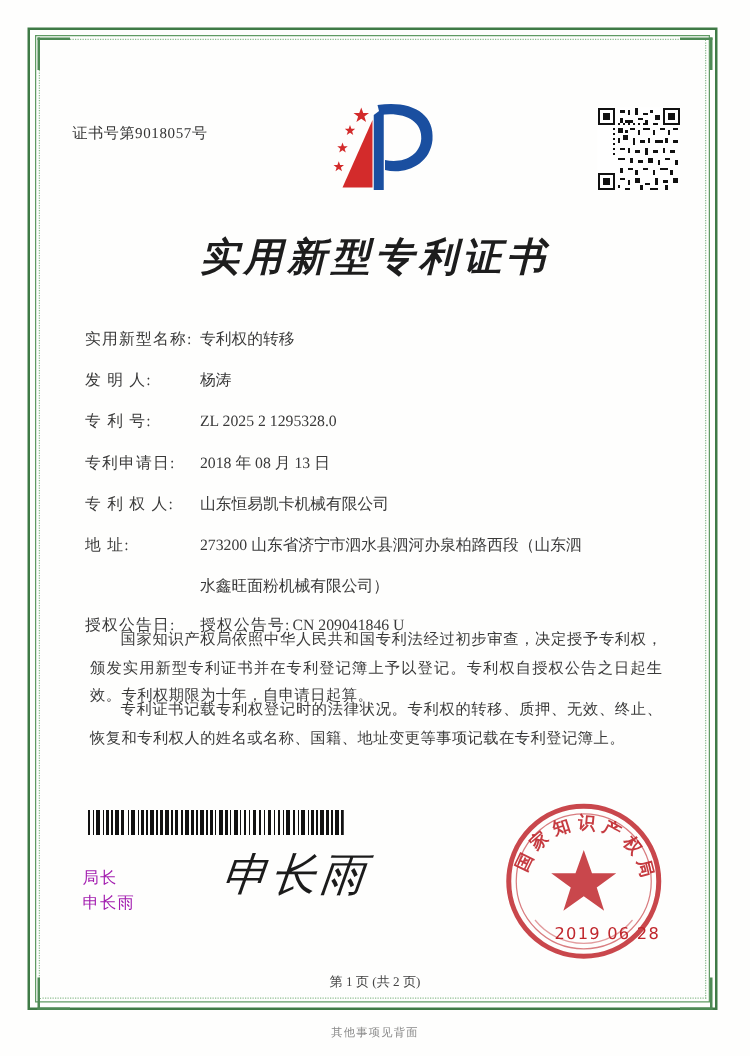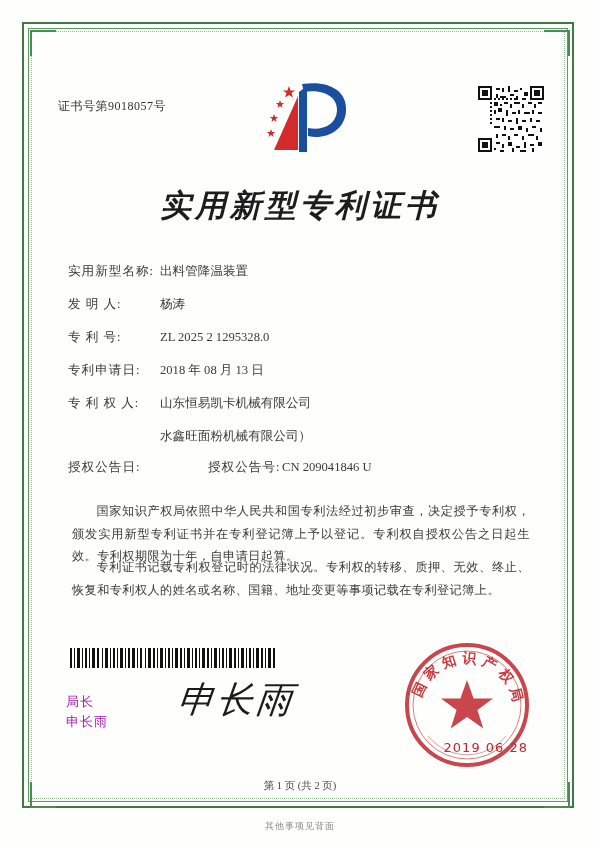--- a/index.html
+++ b/index.html
@@ -331,21 +331,21 @@
       </g>
     </svg>
   </div>
 
   <div class="title">实用新型专利证书</div>
 
   <div class="fields">
 
     <div class="field-row">
       <div class="f-label">实用新型名称:</div>
-      <div class="f-value">出料管降温装置</div>
+      <div class="f-value">专利权的转移</div>
     </div>
 
     <div class="field-row">
       <div class="f-label">发 明 人:</div>
       <div class="f-value">杨涛</div>
     </div>
 
     <div class="field-row">
       <div class="f-label">专 利 号:</div>
       <div class="f-value">ZL 2025 2 1295328.0</div>
@@ -354,23 +354,27 @@
     <div class="field-row">
       <div class="f-label">专利申请日:</div>
       <div class="f-value">2018 年 08 月 13 日</div>
     </div>
 
     <div class="field-row">
       <div class="f-label">专 利 权 人:</div>
       <div class="f-value">山东恒易凯卡机械有限公司</div>
     </div>
 
+    <div class="field-row">
+      <div class="f-label">地 址:</div>
+      <div class="f-value">273200 山东省济宁市泗水县泗河办泉柏路西段（山东泗</div>
+    </div>
     <div class="f-sub">水鑫旺面粉机械有限公司）</div>
 
-    <div class="field-row" style="margin-top:11px;gap:48px;">
+    <div class="field-row" style="margin-top:11px;">
       <div class="f-label">授权公告日:</div>
       <div class="f-value inline-split">
         <div class="rlabel">授权公告号:</div>
         <div class="rvalue">CN 209041846 U</div>
       </div>
     </div>
 
   </div>
 
   <div class="para p1">

